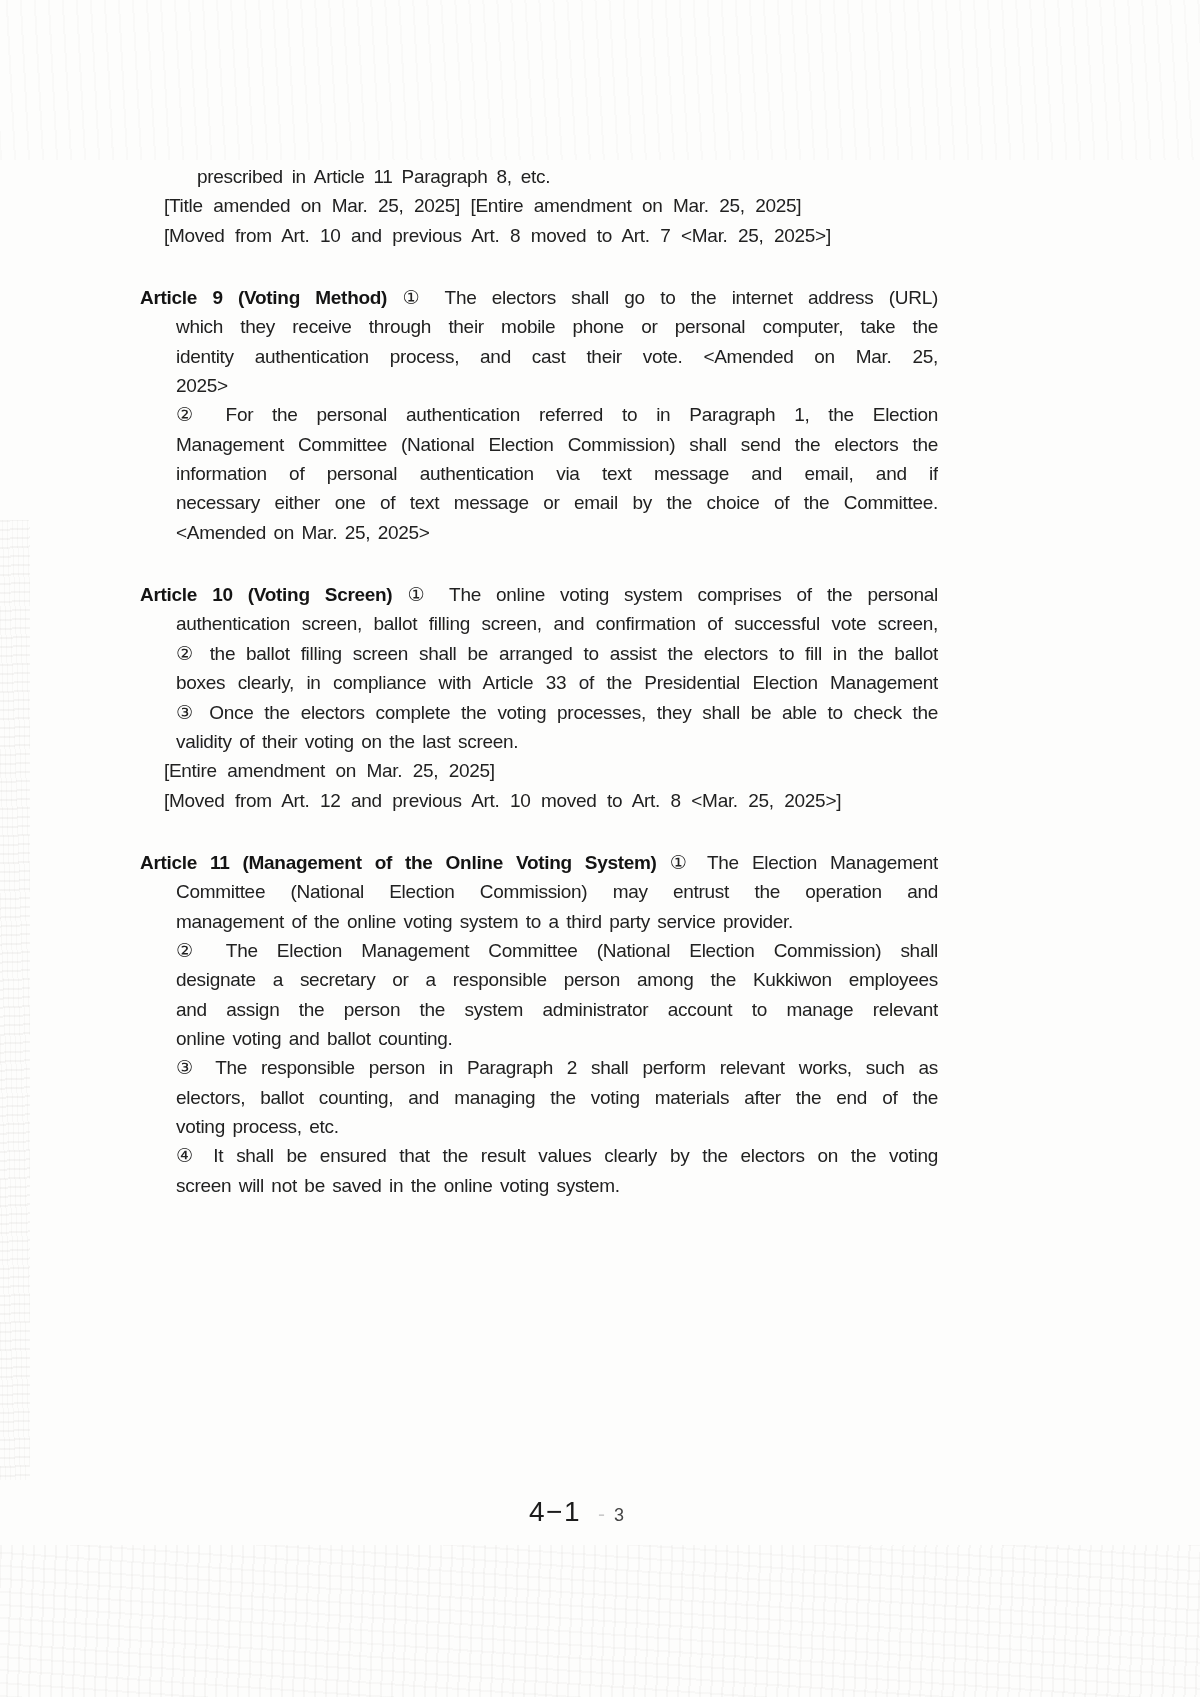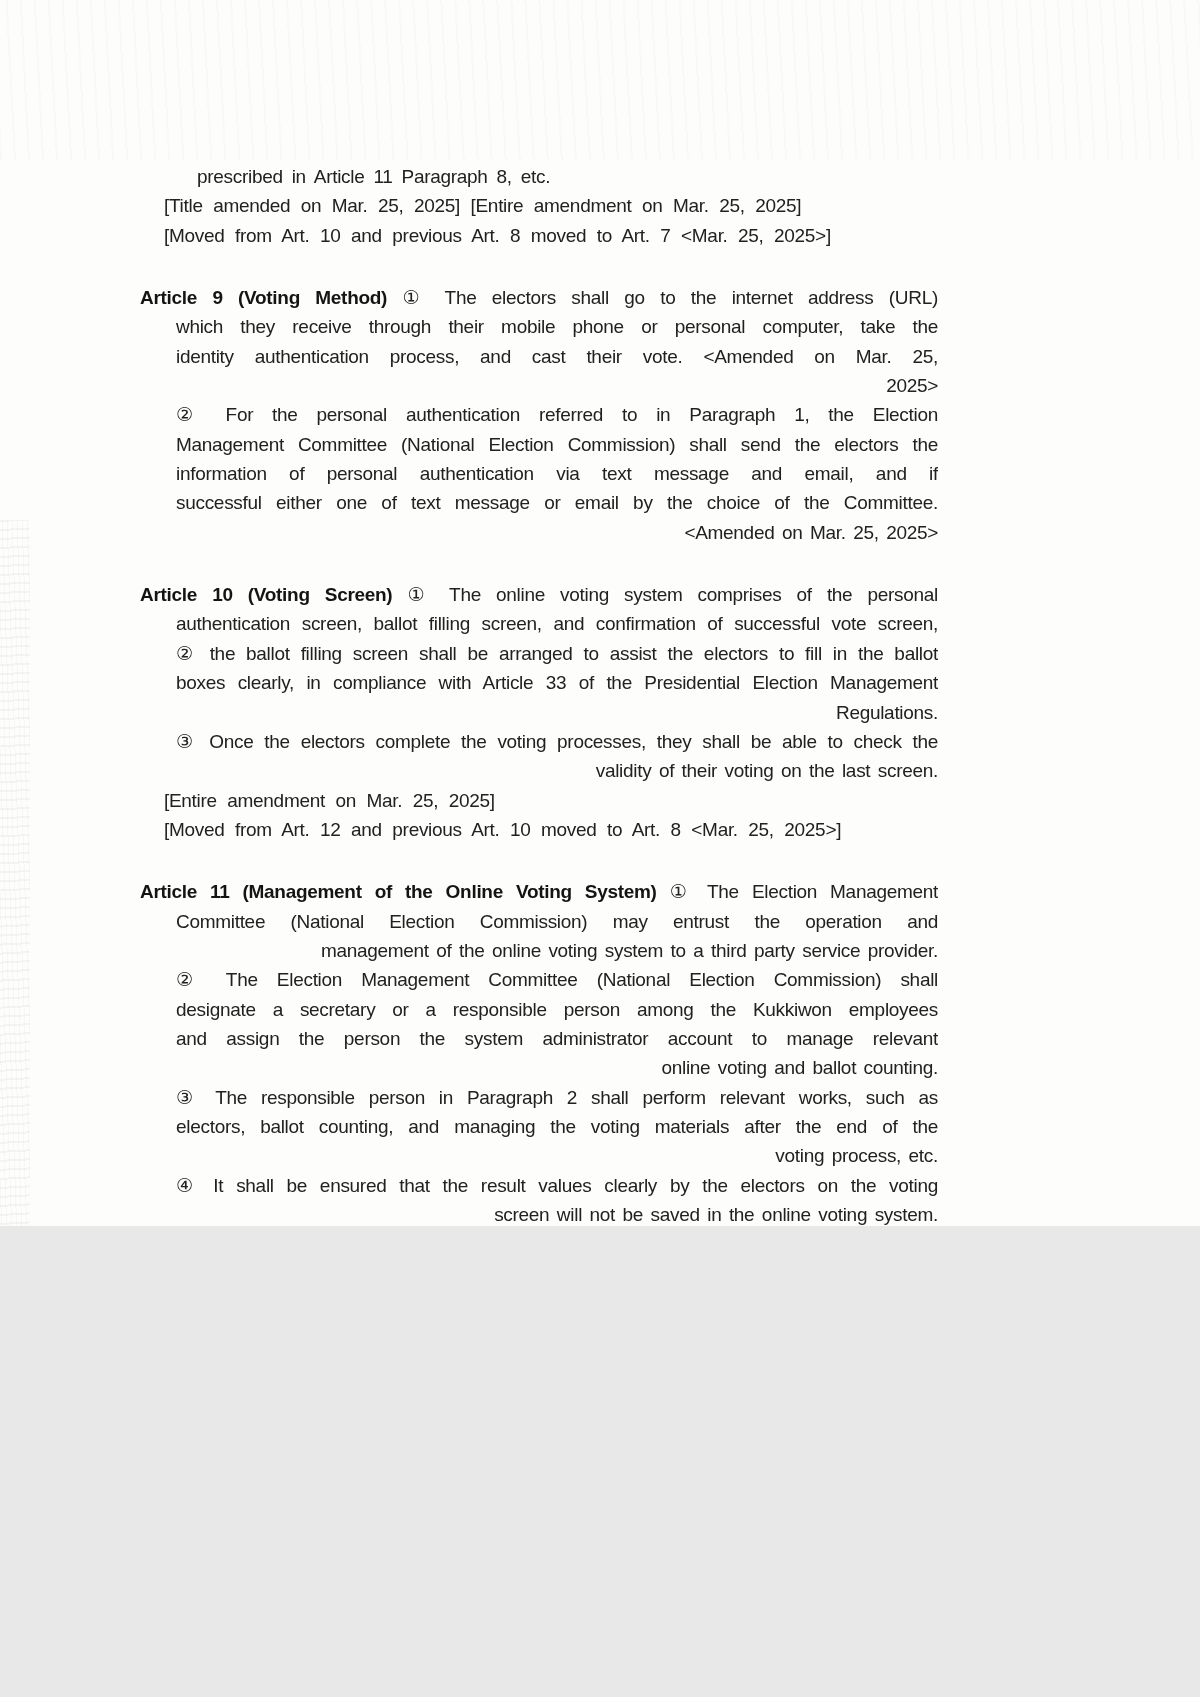--- a/index.html
+++ b/index.html
@@ -1,18 +1,18 @@
 <!DOCTYPE html>
 <html><head>
 <meta charset="utf-8">
 <style>
   html,body { margin:0; padding:0; background:#e8e8e8; }
   .page {
     position:relative;
-    width:1200px; height:1226px;
+    width:1200px; height:1697px;
     margin:0 auto;
     background:#fdfdfc;
     overflow:hidden;
     font-family:"Liberation Sans","DejaVu Sans",sans-serif;
     color:#212121;
   }
   .content { position:absolute; left:140px; top:162px; width:798px; }
   .ln {
     font-size:19px;
     line-height:29.35px;
@@ -23,21 +23,21 @@
   .j {
     text-align:justify;
     text-align-last:justify;
     word-spacing:0;
     overflow:hidden;
     max-height:29.4px;
   }
   .cont  { margin-left:57px; word-spacing:4px; }
   .note  { margin-left:24px; word-spacing:5.5px; }
   .ind   { margin-left:36px; }
-  .last  { word-spacing:2.5px;text-align:right; }
+  .last  { word-spacing:2.5px; }
   .gap   { margin-top:33px; }
   .b     { font-weight:700; color:#141414; }
 
   .footer {
     position:absolute; left:529px; top:1496px;
     display:flex; align-items:baseline;
   }
   .pg-group { font-size:28px; color:#1c1c1c; letter-spacing:1.5px; }
   .pg-sep   { margin-left:17px; font-size:21px; color:#c9c9c9; }
   .pg-num   { margin-left:9px;  font-size:18px; color:#454545; }
@@ -79,28 +79,27 @@
     <div class="ln note">[Title amended on Mar. 25, 2025] [Entire amendment on Mar. 25, 2025]</div>
     <div class="ln note">[Moved from Art. 10 and previous Art. 8 moved to Art. 7 &lt;Mar. 25, 2025&gt;]</div>
 
     <div class="ln j gap"><span class="b">Article 9 (Voting Method)</span> <span>① The electors shall go to the internet address (URL)</span></div>
     <div class="ln j ind">which they receive through their mobile phone or personal computer, take the</div>
     <div class="ln j ind">identity authentication process, and cast their vote.  &lt;Amended on Mar. 25,</div>
     <div class="ln ind last">2025&gt;</div>
     <div class="ln j ind">② For the personal authentication referred to in Paragraph 1, the Election</div>
     <div class="ln j ind">Management Committee (National Election Commission) shall send the electors the</div>
     <div class="ln j ind">information of personal authentication via text message and email, and if</div>
-    <div class="ln j ind">successful either one of text message or email by the choice of the Committee.</div>
+    <div class="ln j ind">necessary either one of text message or email by the choice of the Committee.</div>
     <div class="ln ind last">&lt;Amended on Mar. 25, 2025&gt;</div>
 
     <div class="ln j gap"><span class="b">Article 10 (Voting Screen)</span> <span>① The online voting system comprises of the personal</span></div>
     <div class="ln j ind">authentication screen, ballot filling screen, and confirmation of successful vote screen,</div>
     <div class="ln j ind">② the ballot filling screen shall be arranged to assist the electors to fill in the ballot</div>
     <div class="ln j ind">boxes clearly, in compliance with Article 33 of the Presidential Election Management</div>
-    <div class="ln ind last">Regulations.</div>
     <div class="ln j ind">③ Once the electors complete the voting processes, they shall be able to check the</div>
     <div class="ln ind last">validity of their voting on the last screen.</div>
     <div class="ln note">[Entire amendment on Mar. 25, 2025]</div>
     <div class="ln note">[Moved from Art. 12 and previous Art. 10 moved to Art. 8 &lt;Mar. 25, 2025&gt;]</div>
 
     <div class="ln j gap"><span class="b">Article 11 (Management of the Online Voting System)</span> <span>① The Election Management</span></div>
     <div class="ln j ind">Committee (National Election Commission) may entrust the operation and</div>
     <div class="ln ind last">management of the online voting system to a third party service provider.</div>
     <div class="ln j ind">② The Election Management Committee (National Election Commission) shall</div>
     <div class="ln j ind">designate a secretary or a responsible person among the Kukkiwon employees</div>

